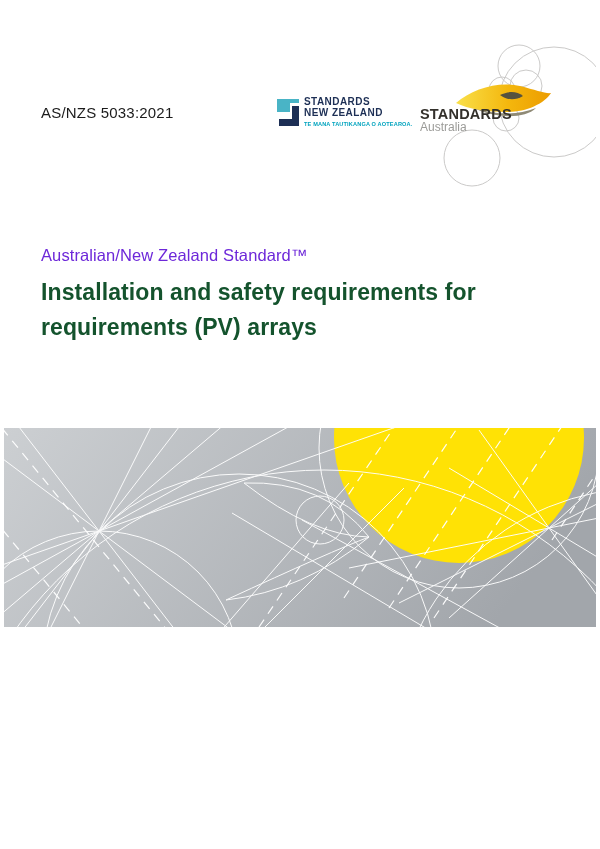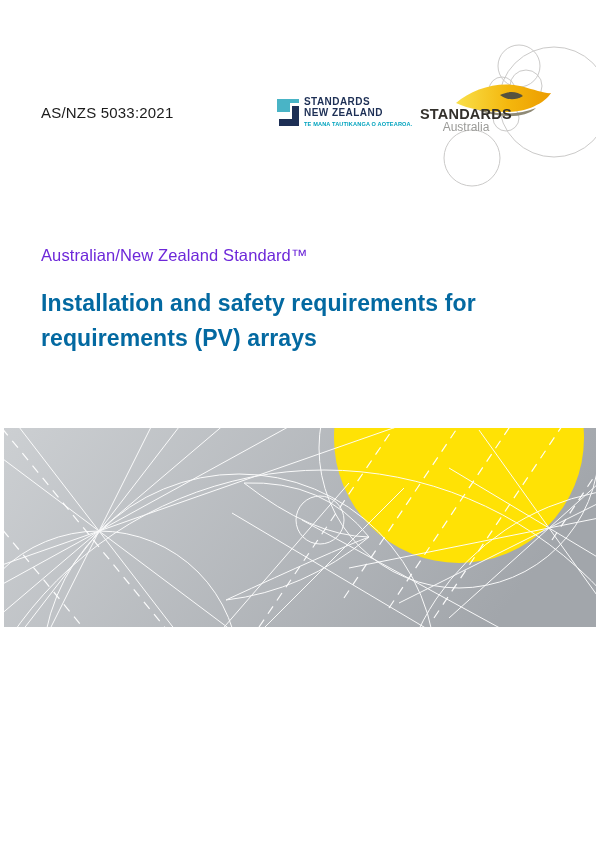--- a/index.html
+++ b/index.html
@@ -15,28 +15,28 @@
   
   .snz-logo{position:absolute;left:273px;top:97px;display:flex;gap:5px;}
   .snz-text{display:flex;flex-direction:column;}
   .snz-line{font-size:10px;font-weight:bold;color:#1d2f55;letter-spacing:.45px;line-height:10.5px;}
   .snz-tagline{font-size:5.6px;font-weight:bold;color:#00a3be;letter-spacing:.15px;margin-top:2.5px;}
   
   .sa-logo{position:absolute;left:410px;top:30px;width:190px;height:150px;}
   .sa-logo svg{position:absolute;left:0;top:0;overflow:visible;}
   .sa-text{position:absolute;left:6px;top:77px;width:92px;}
   .sa-name{font-size:14.5px;font-weight:600;color:#33302b;letter-spacing:.2px;line-height:14px;}
-  .sa-sub{font-size:12px;color:#9b9b98;text-align:center;line-height:13px;margin-top:0px;}
+  .sa-sub{font-size:12px;color:#9b9b98;text-align:left;line-height:13px;margin-top:0px;}
   
   .standard-type{
     position:absolute;left:37px;top:246px;font-size:16.5px;color:#6d28d9;letter-spacing:.1px;
   }
   .doc-title{
-    position:absolute;left:37px;top:286px;width:520px;font-size:23px;font-weight:bold;
-    color:#0369a1;line-height:35px;letter-spacing:.1px;
+    position:absolute;left:37px;top:275px;width:520px;font-size:23px;font-weight:bold;
+    color:#14532d;line-height:35px;letter-spacing:.1px;
   }
   
   .banner{position:absolute;left:0;top:428px;width:600px;height:199px;}
 </style>
 </head>
 <body>
 
 <div class="page">
 
   <div class="doc-number">AS/NZS 5033:2021</div>

